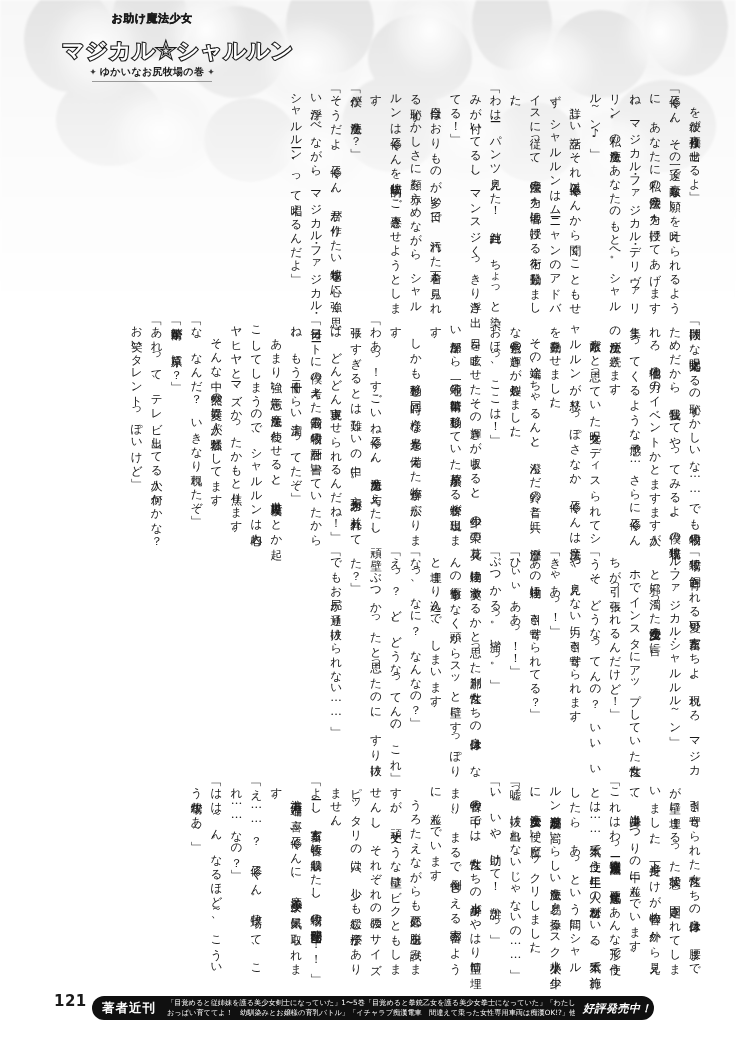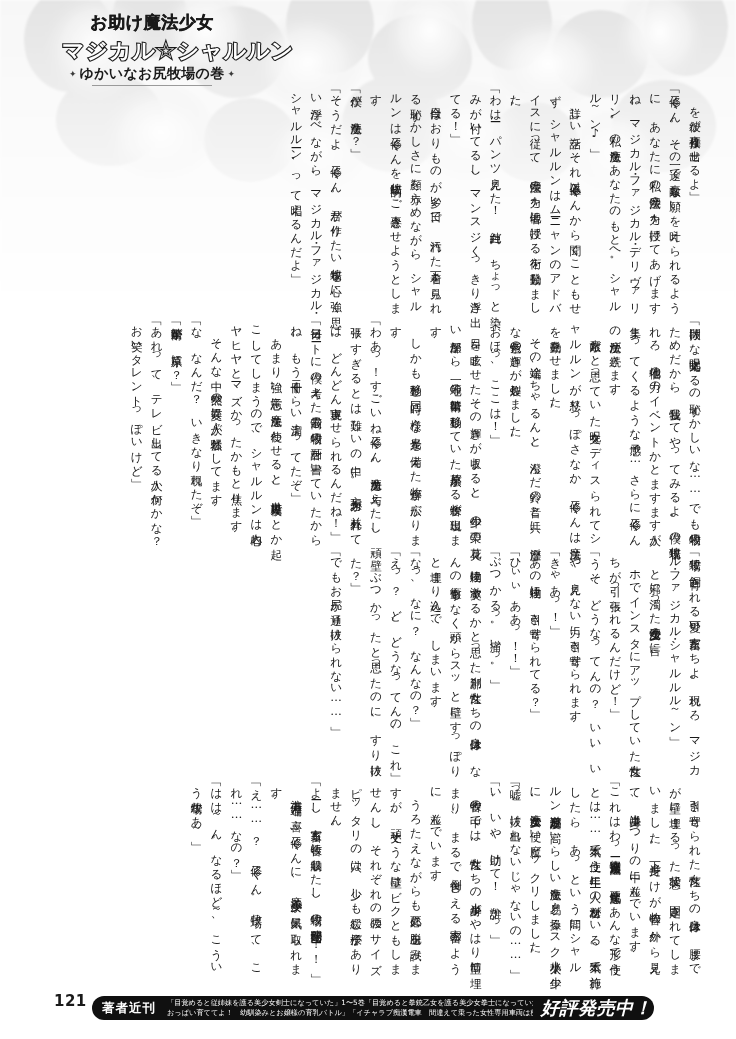--- a/index.html
+++ b/index.html
@@ -29,51 +29,51 @@
   #title-logo {
     position: absolute;
     left: 62px;
     top: 14px;
     width: 180px;
     height: 68px;
     text-align: center;
     z-index: 5;
   }
   #title-logo .kicker {
-    font-family: Liberation Sans, sans-serif;
-    font-weight: bold;
-    font-size: 17px;
+    font-family: Liberation Mono, monospace;
+    font-weight: bold;
+    font-size: 11px;
     letter-spacing: 0.5px;
     color: #1a1a1a;
     line-height: 1;
     -webkit-text-stroke: 0.4px #1a1a1a;
   }
   #title-logo .maintitle {
     font-family: "DejaVu Sans", "Liberation Sans", sans-serif;
     font-weight: bold;
     font-size: 22px;
     letter-spacing: 1px;
     line-height: 1.05;
     color: #ffffff;
     -webkit-text-stroke: 2.2px #1a1a1a;
     paint-order: stroke fill;
-    margin-top: 8px;
+    margin-top: 14px;
     white-space: nowrap;
   }
   #title-logo .subtitle-wrap {
     margin-top: 3px;
     display: flex;
     align-items: center;
     justify-content: center;
     gap: 3px;
   }
   #title-logo .subtitle {
     font-family: "DejaVu Sans", "Liberation Sans", sans-serif;
     font-weight: bold;
-    font-size: 14px;
+    font-size: 10px;
     color: #1a1a1a;
     letter-spacing: 0.3px;
     white-space: nowrap;
   }
   #title-logo .flourish {
     font-size: 9px;
     color: #3a3a3a;
   }
   #title-logo .rule {
     margin: 2px auto 0;
@@ -177,21 +177,21 @@
     color: #ffffff;
     white-space: nowrap;
     overflow: hidden;
     letter-spacing: 0px;
   }
   #footer-cta {
     flex: 0 0 auto;
     font-family: "DejaVu Sans", "Liberation Sans", sans-serif;
     font-weight: bold;
     font-style: italic;
-    font-size: 18px;
+    font-size: 11px;
     color: #ffffff;
     white-space: nowrap;
     padding-left: 8px;
     letter-spacing: 0.5px;
   }
 </style>
 </head>
 <body>
 
 <svg id="watermark" viewBox="0 0 736 300" preserveAspectRatio="none" aria-hidden="true">

